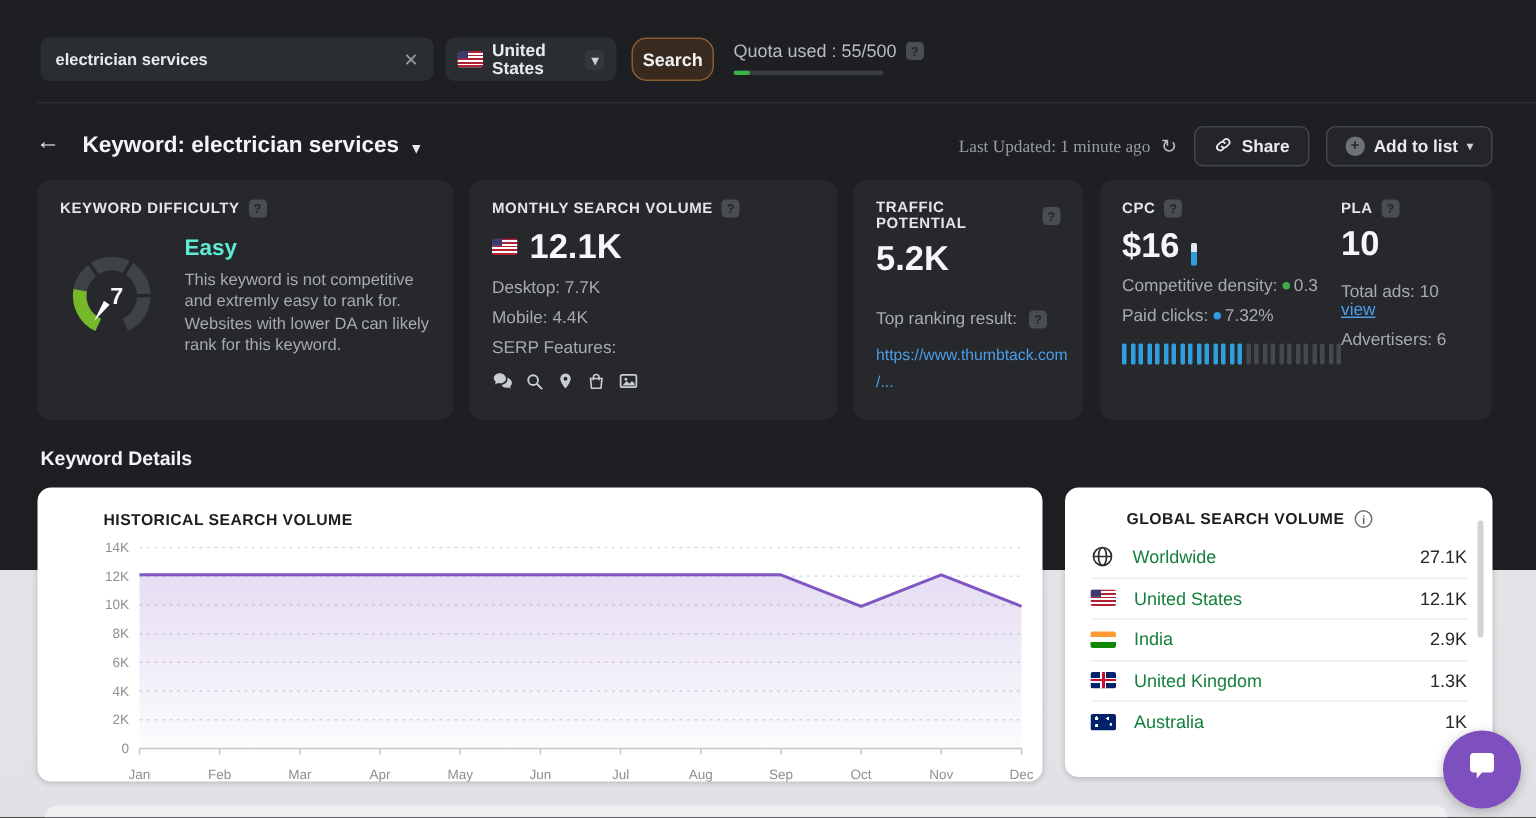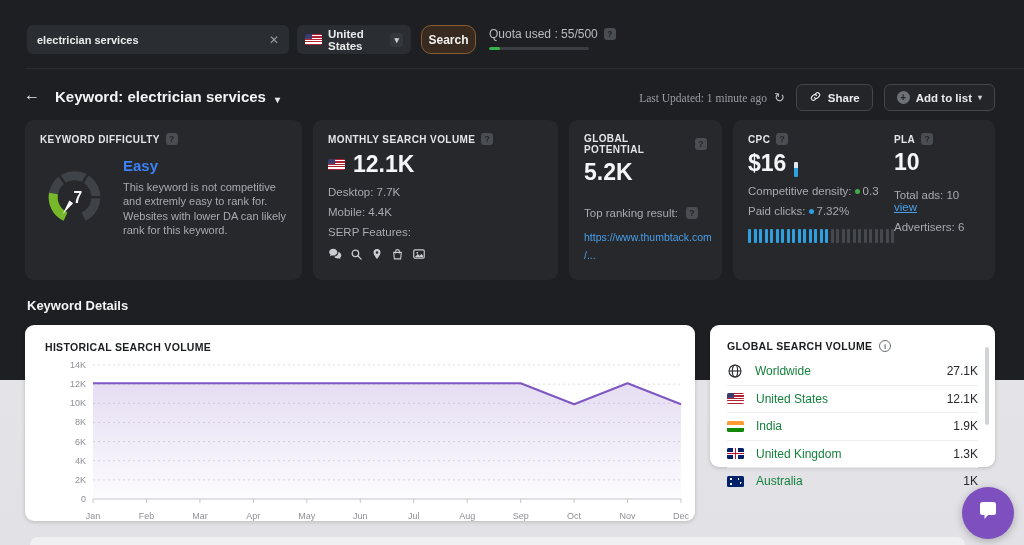--- a/index.html
+++ b/index.html
@@ -46,21 +46,21 @@
   .card { position:absolute; top:120px; height:160px; background:#26282c; border-radius:9px; padding:13px 15px; }
   .card-title { display:flex; align-items:center; gap:6px; color:#e3e5e7; font-size:10px; font-weight:bold; letter-spacing:.4px; }
   .big-val { color:#f5f6f7; font-size:23px; font-weight:bold; }
   .sub { color:#a7aaaf; font-size:11.5px; }
   #card-difficulty { left:25px; width:277px; }
   #card-volume { left:313px; width:245px; }
   #card-traffic { left:569px; width:153px; }
   #card-cpc-pla { left:733px; width:262px; }
 
   .kd-body { display:flex; margin-top:12px; gap:14px; }
-  .kd-level { color:#3b82f6; font-size:15px; font-weight:bold; margin-bottom:6px; }
+  .kd-level { color:#5eead4; font-size:15px; font-weight:bold; margin-bottom:6px; }
   .kd-desc { color:#a7aaaf; font-size:11px; line-height:1.3; width:164px; }
 
   .vol-row { display:flex; align-items:center; gap:8px; margin-top:6px; }
   .flag { display:inline-block; width:17px; height:11px; border-radius:1.5px; flex:0 0 auto; }
   .flag-us { background:
       linear-gradient(90deg,#3c3b6e 0 40%,transparent 40%),
       repeating-linear-gradient(180deg,#b22234 0 1.2px,#fff 1.2px 2.4px);
       background-size:100% 45%,100% 100%; background-repeat:no-repeat; }
   .flag-in { background:linear-gradient(180deg,#ff9933 0 34%,#fff 34% 66%,#128807 66%); }
   .flag-gb { background-image:
@@ -96,25 +96,25 @@
   .cpc-bars { display:flex; gap:2.5px; margin-top:12px; }
   .cpc-bars .bar { width:3px; height:14px; border-radius:1px; background:#45484d; }
   .cpc-bars .bar.filled { background:#2f9fe0; }
   .view-link { text-decoration:underline; font-size:11.5px; }
 
   
   .kw-details-heading { position:absolute; left:27px; top:298px; color:#f3f4f5; font-size:13px; font-weight:bold; }
 
   .white-card { position:absolute; background:#fff; border-radius:9px; box-shadow:0 1px 4px rgba(0,0,0,.18); }
   #chart-card { left:25px; top:325px; width:670px; height:196px; padding:16px 0 0 20px; }
-  .wc-title { display:flex; align-items:flex-start; gap:7px; color:#1c1d1f; font-size:10.5px; font-weight:bold; letter-spacing:.3px; }
+  .wc-title { display:flex; align-items:flex-start; gap:7px; color:#1c1d1f; font-size:10.5px; font-weight:bold; letter-spacing:.3px;margin-left:24px; }
   #chart-card svg { display:block; margin-top:2px; }
   .ctick { font-size:9px; fill:#8f9095; font-family:"Liberation Sans",sans-serif; }
 
-  #global-card { left:710px; top:325px; width:285px; height:142px; padding:15px 17px 0 17px; }
+  #global-card { left:710px; top:325px; width:285px; height:193px; padding:15px 17px 0 17px; }
   .gv-list { margin-top:5px; }
   .gv-row { display:flex; align-items:center; gap:12px; height:27.5px; border-top:1px solid #ededef; font-size:12px; }
   .gv-row:first-child { border-top:none; }
   .gv-name { color:#15803d; }
   .gv-val { margin-left:auto; color:#26282b; }
   .gv-scrollbar { position:absolute; right:6px; top:22px; width:4px; height:78px; border-radius:2px; background:#d2d3d7; cursor:pointer; }
 
   .bottom-strip { position:absolute; left:30px; top:537px; width:935px; height:8px; background:#f0f0f2; border-radius:8px 8px 0 0; }
 
   .chat-fab { position:absolute; left:962px; top:487px; width:52px; height:52px; border-radius:50%; background:#7e4fbe; display:flex; align-items:center; justify-content:center; cursor:pointer; box-shadow:0 2px 8px rgba(0,0,0,.25); }
@@ -233,21 +233,21 @@
             <rect x="3" y="5" width="18" height="14" rx="2" fill="none" stroke="#c9ccd0" stroke-width="2"></rect>
             <circle cx="9" cy="10" r="1.6" fill="#c9ccd0"></circle>
             <path d="M5 17l5-5 3 3 3-3 3 3v2H5z" fill="#c9ccd0"></path>
           </svg>
         </span>
       </div>
   </div>
 
   <div class="card" id="card-traffic">
     <div class="card-title">
-      <span>GLOBAL POTENTIAL</span>
+      <span>TRAFFIC POTENTIAL</span>
       <span class="info-q"></span>
     </div>
     <div class="big-val" style="margin-top:4px">5.2K</div>
     <div class="tp-rank">
       <span class="sub">Top ranking result:</span>
       <span class="info-q"></span>
     </div>
     <a class="link tp-link">https://www.thumbtack.com</a>
     <a class="link tp-more">/...</a>
   </div>
@@ -390,21 +390,21 @@
           <span class="gv-val">27.1K</span>
         </div>
         <div class="gv-row">
           <span class="flag flag-us"></span>
           <span class="gv-name">United States</span>
           <span class="gv-val">12.1K</span>
         </div>
         <div class="gv-row">
           <span class="flag flag-in"></span>
           <span class="gv-name">India</span>
-          <span class="gv-val">1.9K</span>
+          <span class="gv-val">2.9K</span>
         </div>
         <div class="gv-row">
           <span class="flag flag-gb"></span>
           <span class="gv-name">United Kingdom</span>
           <span class="gv-val">1.3K</span>
         </div>
         <div class="gv-row">
           <span class="flag flag-au"></span>
           <span class="gv-name">Australia</span>
           <span class="gv-val">1K</span>

